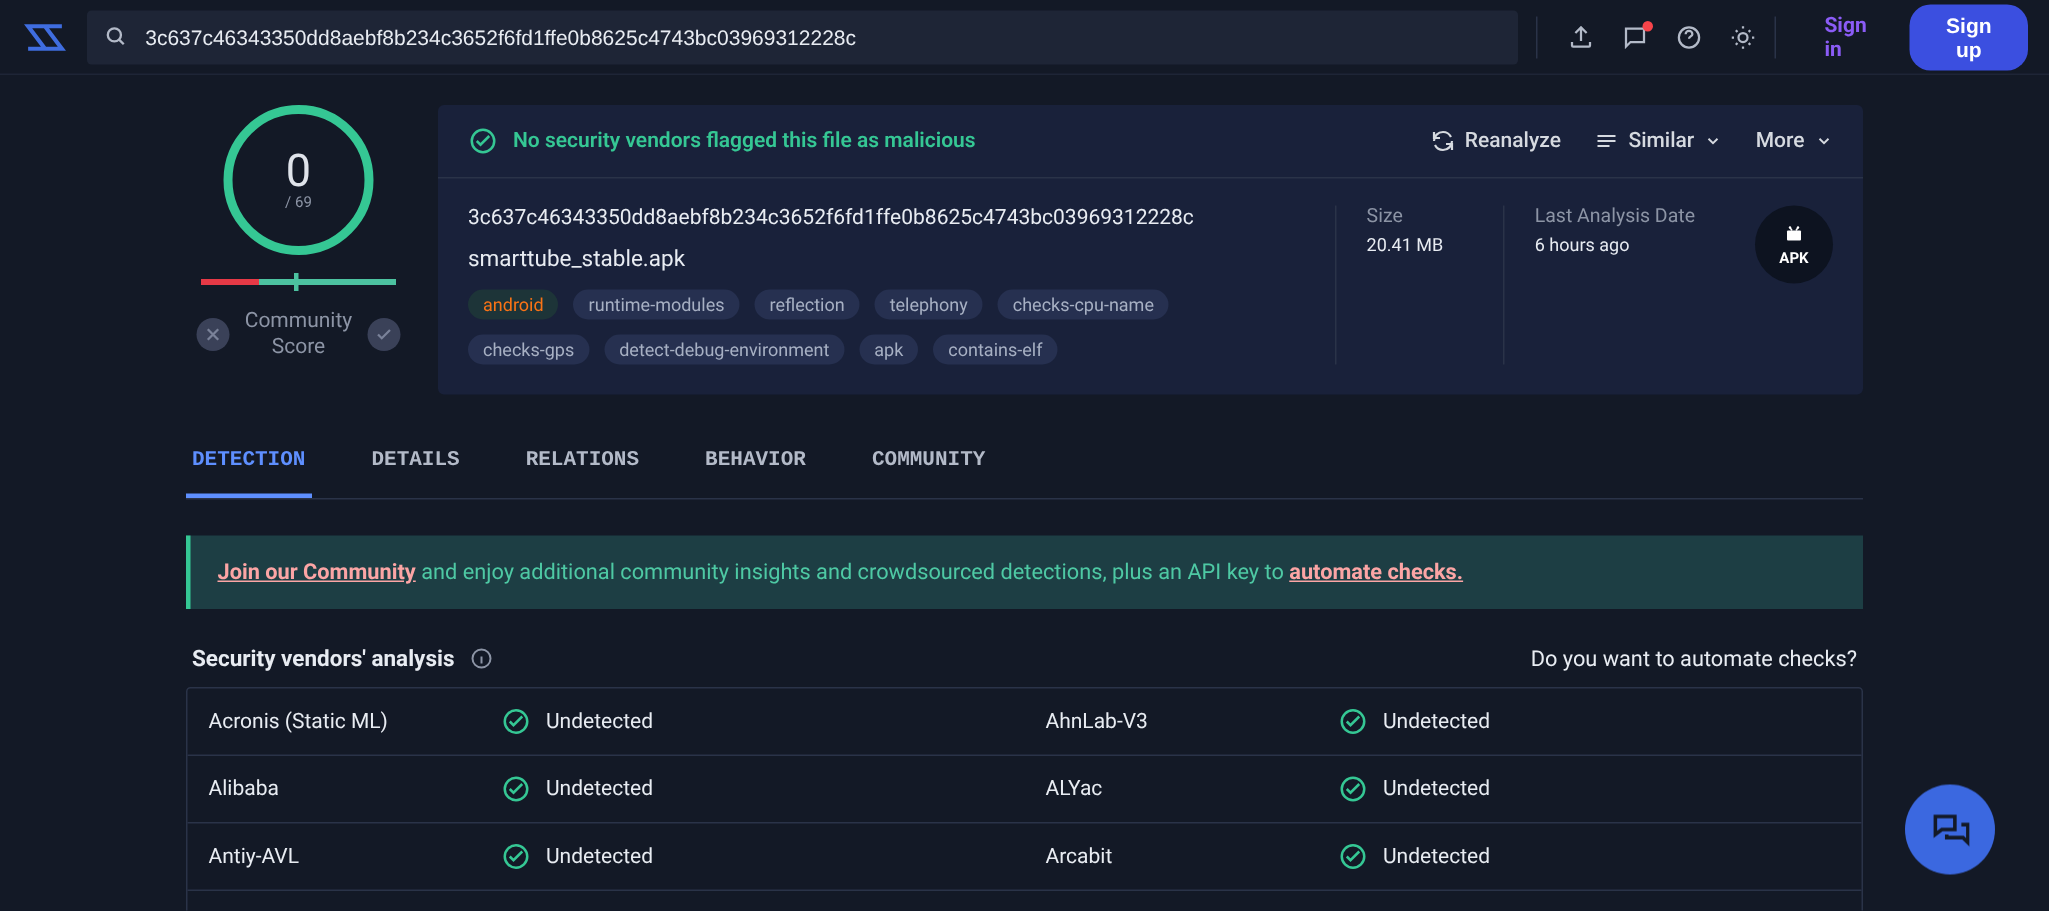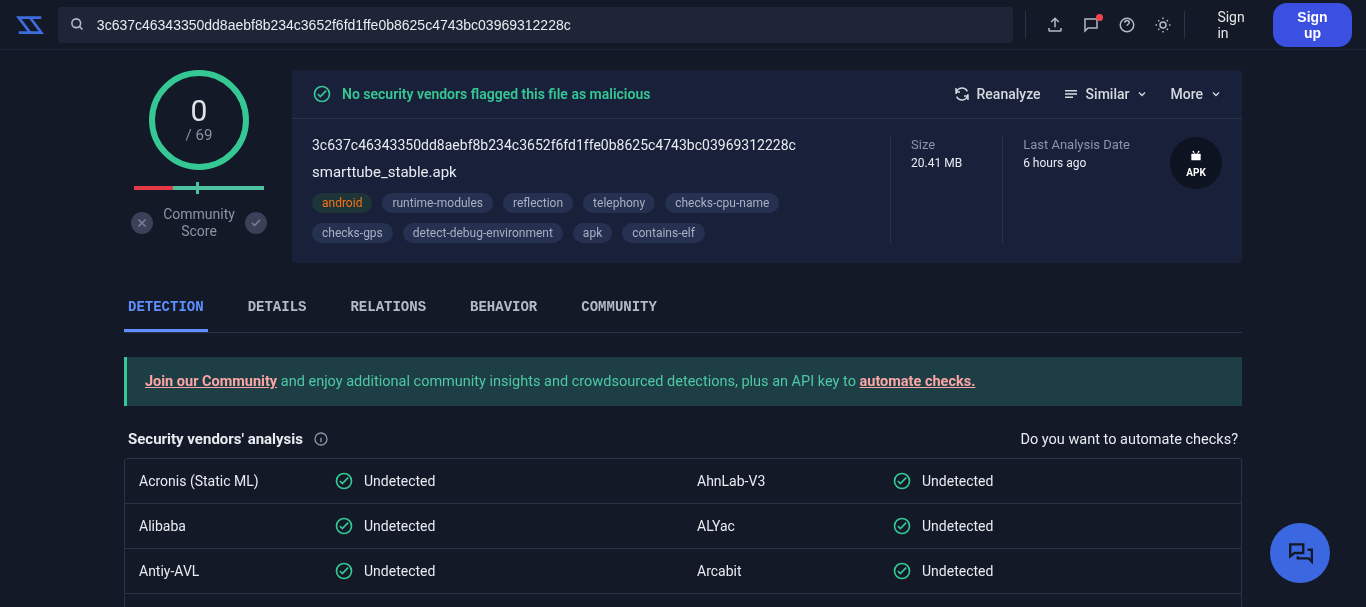--- a/index.html
+++ b/index.html
@@ -76,22 +76,22 @@
       background: #f7444a;
       border-radius: 50%;
     }
     .auth-buttons {
       display: flex;
       align-items: center;
       gap: 14px;
       margin-left: 20px;
     }
     .signin-link {
-      color: #e5e5e5;
-      font-weight: 400;
+      color: #8b5cf6;
+      font-weight: 700;
       cursor: pointer;
     }
     .signup-btn {
       background: #3b4fe0;
       color: white;
       border: none;
       padding: 6px 14px;
       border-radius: 14px;
       font-weight: 600;
       font-size: 14px;
@@ -126,21 +126,21 @@
       justify-content: center;
     }
     .score-num {
       font-size: 30px;
       color: #dfe3ea;
       font-weight: 400;
       line-height: 1;
     }
     .score-total {
       color: #8c94a5;
-      font-size: 15px;
+      font-size: 10px;
     }
     .score-bar {
       width: 130px;
       height: 4px;
       background: linear-gradient(to right, #e63946 0%, #e63946 30%, #4cc2a0 30%, #4cc2a0 100%);
       position: relative;
     }
     .score-bar::after {
       content: '';
       position: absolute;

